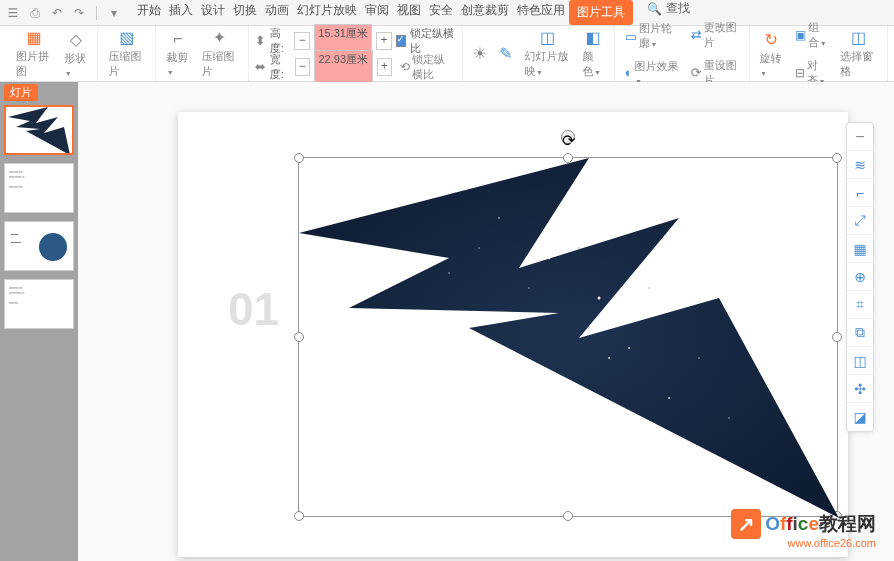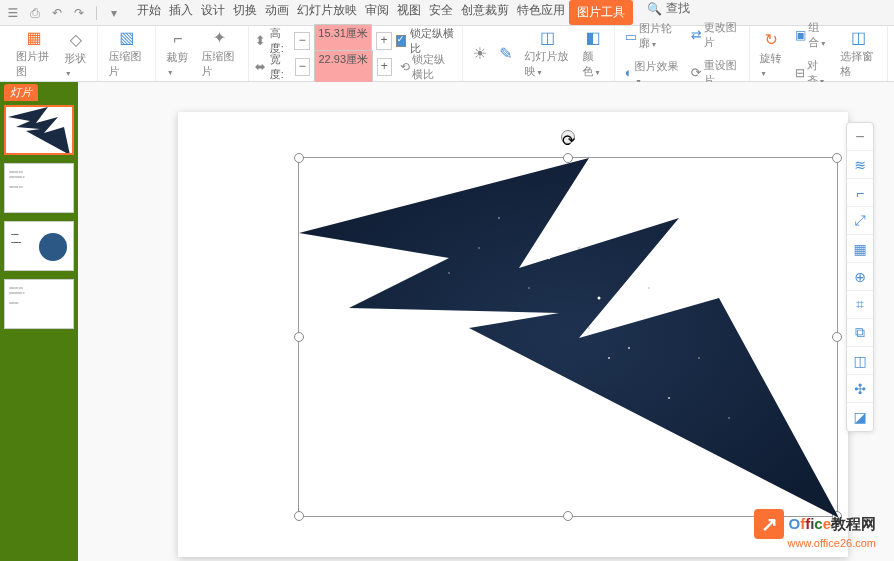--- a/index.html
+++ b/index.html
@@ -27,21 +27,21 @@
     .dim-row { display: flex; align-items: center; gap: 4px; height: 22px; }
     .dim-row label { font-size: 11px; color: #666; }
     .dim-val { border: 1px solid #ccc; background: #fca5a5; width: 70px; height: 34px; font-size: 11px; text-align: center; line-height: 16px; color: #555; }
     .dim-ctrl { border: 1px solid #ccc; width: 18px; height: 18px; text-align: center; line-height: 14px; color: #666; font-size: 12px; }
     .chk { width: 12px; height: 12px; border: 1px solid #888; background: #4a8fd6; display: inline-block; position: relative; }
     .chk::after { content: "✓"; color: #fff; font-size: 9px; position: absolute; top: -2px; left: 0; }
     .drop { font-size: 8px; color: #888; margin-left: 2px; }
     
     
     .main { display: flex; height: calc(100% - 82px); }
-    .thumb-panel { width: 78px; background: #4d7c0f; padding: 4px; font-style: italic; }
+    .thumb-panel { width: 78px; background: #a3a3a3; padding: 4px; }
     .thumb-tab { background: #fb7133; color: #fff; font-size: 11px; border-radius: 3px 3px 0 0; padding: 1px 6px; display: inline-block; position: relative; top: -4px; }
     .thumb { width: 70px; height: 50px; background: #fff; border: 1px solid #ccc; margin-bottom: 8px; position: relative; overflow: hidden; }
     .thumb.active { border: 2px solid #fb7133; }
     .thumb-bolt { position: absolute; }
     .thumb-txt { font-size: 3px; color: #333; padding: 6px 4px; line-height: 5px; }
     
     .canvas-area { flex: 1; background: #f9f9f9; position: relative; }
     .slide { position: absolute; left: 100px; top: 30px; width: 670px; height: 445px; background: #fff; box-shadow: 0 2px 8px rgba(0,0,0,0.2); }
     .slide-num { position: absolute; left: 50px; top: 170px; font-size: 46px; font-weight: bold; color: #e0e0e0; }
     
@@ -58,21 +58,21 @@
     
     .float-bar { position: absolute; right: 20px; top: 40px; width: 28px; background: #fff; border: 1px solid #ddd; border-radius: 4px; box-shadow: 0 1px 4px rgba(0,0,0,0.1); }
     .float-btn { width: 26px; height: 28px; display: flex; align-items: center; justify-content: center; color: #4a8fd6; font-size: 14px; border-bottom: 1px solid #eee; cursor: pointer; }
     .float-btn.first { color: #888; font-size: 16px; }
     .float-btn:last-child { border-bottom: none; }
     
     
     .watermark { position: absolute; right: 18px; bottom: 12px; text-align: right; }
     .wm-logo { display: flex; align-items: center; gap: 4px; justify-content: flex-end; }
     .wm-badge { width: 30px; height: 30px; background: #fb7133; border-radius: 4px; color: #fff; font-size: 20px; font-weight: bold; display: flex; align-items: center; justify-content: center; }
-    .wm-text { font-size: 15px; font-weight: bold; }
+    .wm-text { font-size: 19px; font-weight: bold; }
     .wm-text .o { color: #4a8fd6; } .wm-text .f1 { color: #fb7133; } .wm-text .f2 { color: #b8181c; } .wm-text .i { color: #444; } .wm-text .c { color: #2c7a2c; } .wm-text .e { color: #fb7133; } .wm-text .rest { color: #333; }
     .wm-url { color: #fb7133; font-size: 11px; margin-top: -2px; }
   </style>
 </head>
 <body>
 
 <div class="menu-bar">
   <div class="qat">
     <span class="qat-icon">☰</span>
     <span class="qat-icon">⎙</span>
@@ -230,20 +230,21 @@
         <text x="6" y="22" font-size="4" fill="#333">━━━━</text>
       </svg>
     </div>
     <div class="thumb">
       <div class="thumb-txt">━━━━━ ━━<br>━━━━━━━ ━<br><br>━━━━━</div>
     </div>
   </div>
 
   <div class="canvas-area">
     <div class="slide">
+      <span class="slide-num">01</span>
 
       <div class="sel-box">
         <div class="sel-rot">⟳</div>
         <div class="sel-handle h-tl"></div>
         <div class="sel-handle h-tc"></div>
         <div class="sel-handle h-tr"></div>
         <div class="sel-handle h-ml"></div>
         <div class="sel-handle h-mr"></div>
         <div class="sel-handle h-bl"></div>
         <div class="sel-handle h-bc"></div>

